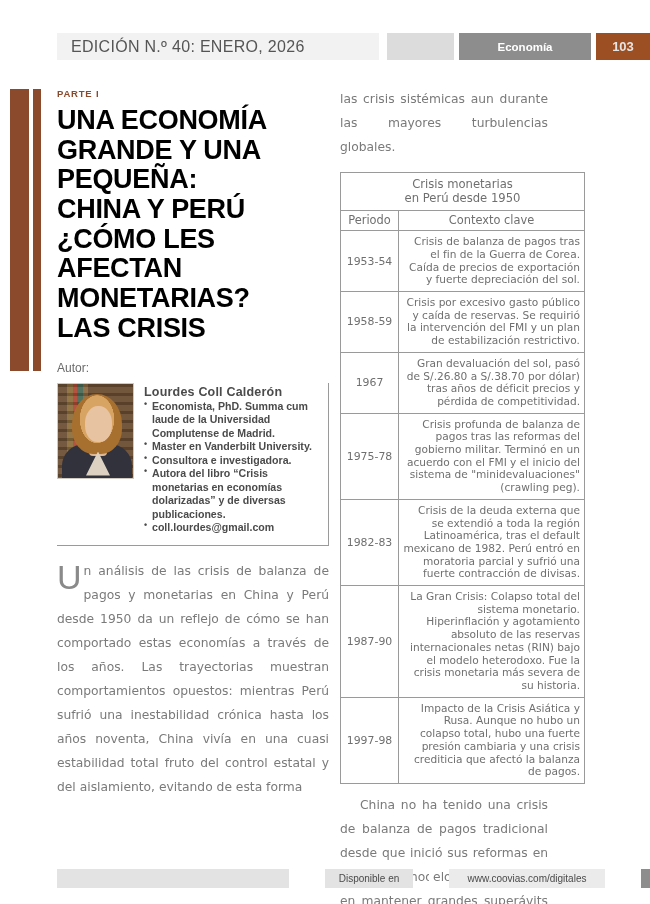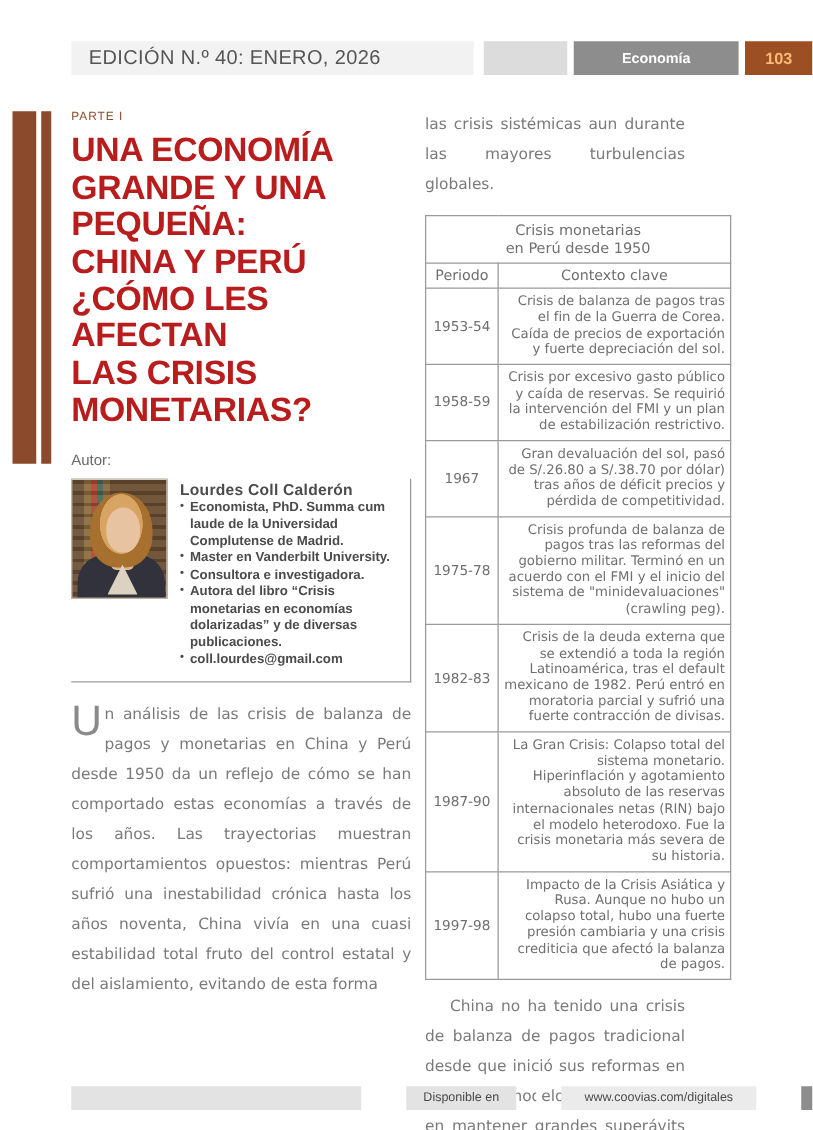--- a/index.html
+++ b/index.html
@@ -32,45 +32,45 @@
   .mh-section {
     flex: 1 1 auto; background: #8d8d8d;
     display: flex; align-items: center; justify-content: center;
     color: #fff; font-size: 11.5px; font-weight: bold;
     font-family: "Liberation Sans", sans-serif;
   }
   .mh-gap3 { flex: 0 0 5px; background: #fff; }
   .mh-page {
     flex: 0 0 54px; background: #9c4f22;
     display: flex; align-items: center; justify-content: center;
-    color: #fdba74; font-size: 13px; font-weight: bold;
+    color: #e5e5e5; font-size: 13px; font-weight: bold;
     font-family: "Liberation Sans", sans-serif;
   }
 
   
   .decor-wide {
     position: absolute; left: 10px; top: 89px;
     width: 19px; height: 282px; background: #8b4a2b;
   }
   .decor-thin {
     position: absolute; left: 33px; top: 89px;
     width: 8px; height: 282px; background: #8b4a2b;
   }
 
   
   .col-left  { position: absolute; left: 57px;  top: 88px; width: 272px; }
   .col-right { position: absolute; left: 340px; top: 88px; width: 208px; }
 
   .kicker {
-    color: #8b4a2b; font-size: 9.5px; font-weight: normal;
+    color: #8b4a2b; font-size: 9.5px; font-weight: bold;
     letter-spacing: .8px; font-family: "Liberation Sans", sans-serif;
     margin-bottom: 7px;
   }
   .headline {
-    color: #b91c1c;
+    color: #000000;
     font-size: 27px; line-height: 1.1;
     font-weight: bold; letter-spacing: -.3px;
     font-family: "Liberation Sans", sans-serif;
     text-transform: uppercase;
   }
   .headline .ln { display: block; }
 
   .autor-label {
     margin-top: 17px; font-size: 12px; color: #6a6a6a;
     font-family: "Liberation Sans", sans-serif;
@@ -231,22 +231,22 @@
 
     <div class="kicker">PARTE I</div>
 
     <h1 class="headline">
       <span class="ln">UNA ECONOMÍA</span>
       <span class="ln">GRANDE Y UNA</span>
       <span class="ln">PEQUEÑA:</span>
       <span class="ln">CHINA Y PERÚ</span>
       <span class="ln">¿CÓMO LES</span>
       <span class="ln">AFECTAN</span>
+      <span class="ln">MONETARIAS?</span>
       <span class="ln">LAS CRISIS</span>
-      <span class="ln">MONETARIAS?</span>
     </h1>
 
     <div class="autor-label">Autor:</div>
 
     <div class="author-box">
       <div class="photo">
         <div class="shelf"></div>
         <div class="shelf2"></div>
         <div class="body"></div>
         <div class="neck"></div>

